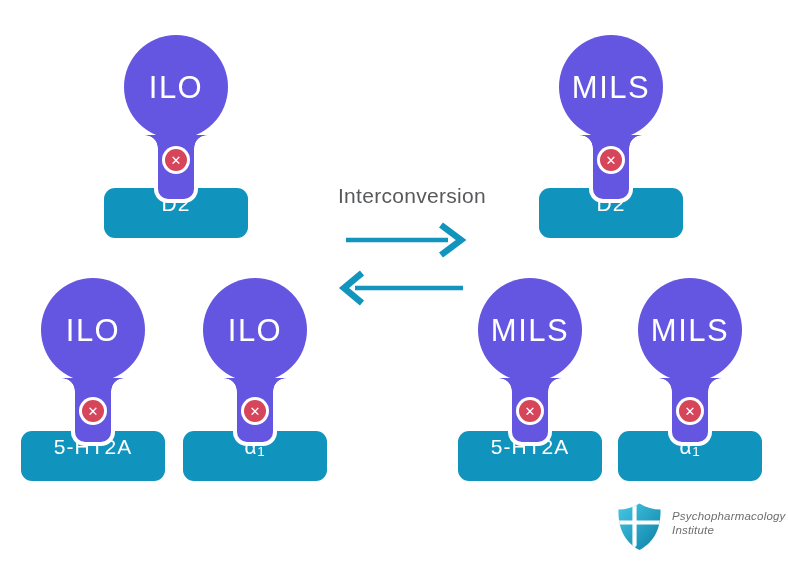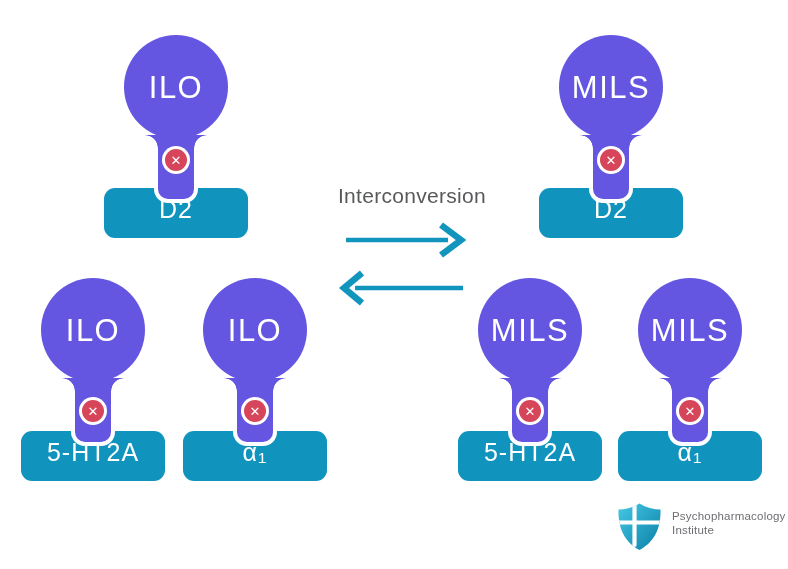--- a/index.html
+++ b/index.html
@@ -16,22 +16,22 @@
   .u4{left:175px;top:278px}
   .u5{left:450px;top:278px}
   .u6{left:610px;top:278px}
 
   .receptor{
     position:absolute;left:8px;top:153px;width:144px;height:50px;
     background:var(--receptor);border-radius:11px;z-index:1;
     display:flex;justify-content:center;align-items:flex-end;
   }
   .receptor-label{
-    color:#fff;font-size:25px;letter-spacing:1px;line-height:1;
-    padding-bottom:16px;
+    color:#fff;font-size:21px;letter-spacing:1px;line-height:1;
+    padding-bottom:24px;
     margin-top:22px;
   }
   .stem{
     position:absolute;left:58px;top:60px;width:44px;height:108px;
     box-sizing:border-box;background:var(--drug);
     border:4px solid #fff;border-top:none;border-radius:0 0 14px 14px;
     z-index:2;
   }
   .fillet{position:absolute;top:100px;width:13px;height:13px;z-index:2;}
   .fillet.fl{left:49px;background:radial-gradient(circle 13px at 0% 100%, #fff 12.4px, var(--drug) 13px);}
@@ -57,21 +57,21 @@
   }
   .arrows{position:absolute;left:335px;top:220px;}
   .arrows line,.arrows polyline{stroke:var(--arrow);fill:none;}
 
   
   .logo{position:absolute;left:617px;top:503px;display:flex;align-items:flex-start;}
   .logo-text{
     margin-left:10px;padding-top:6px;font-size:11.5px;line-height:14px;
     color:var(--logo_text);letter-spacing:0.2px;
   }
-  .logo-text span{display:block;}
+  .logo-text span{display:block;font-style:italic;}
 </style>
 </head>
 <body>
 
 <div class="canvas">
 
   <div class="unit u1">
     <div class="stem"></div>
     <div class="fillet fl"></div>
     <div class="fillet fr"></div>

